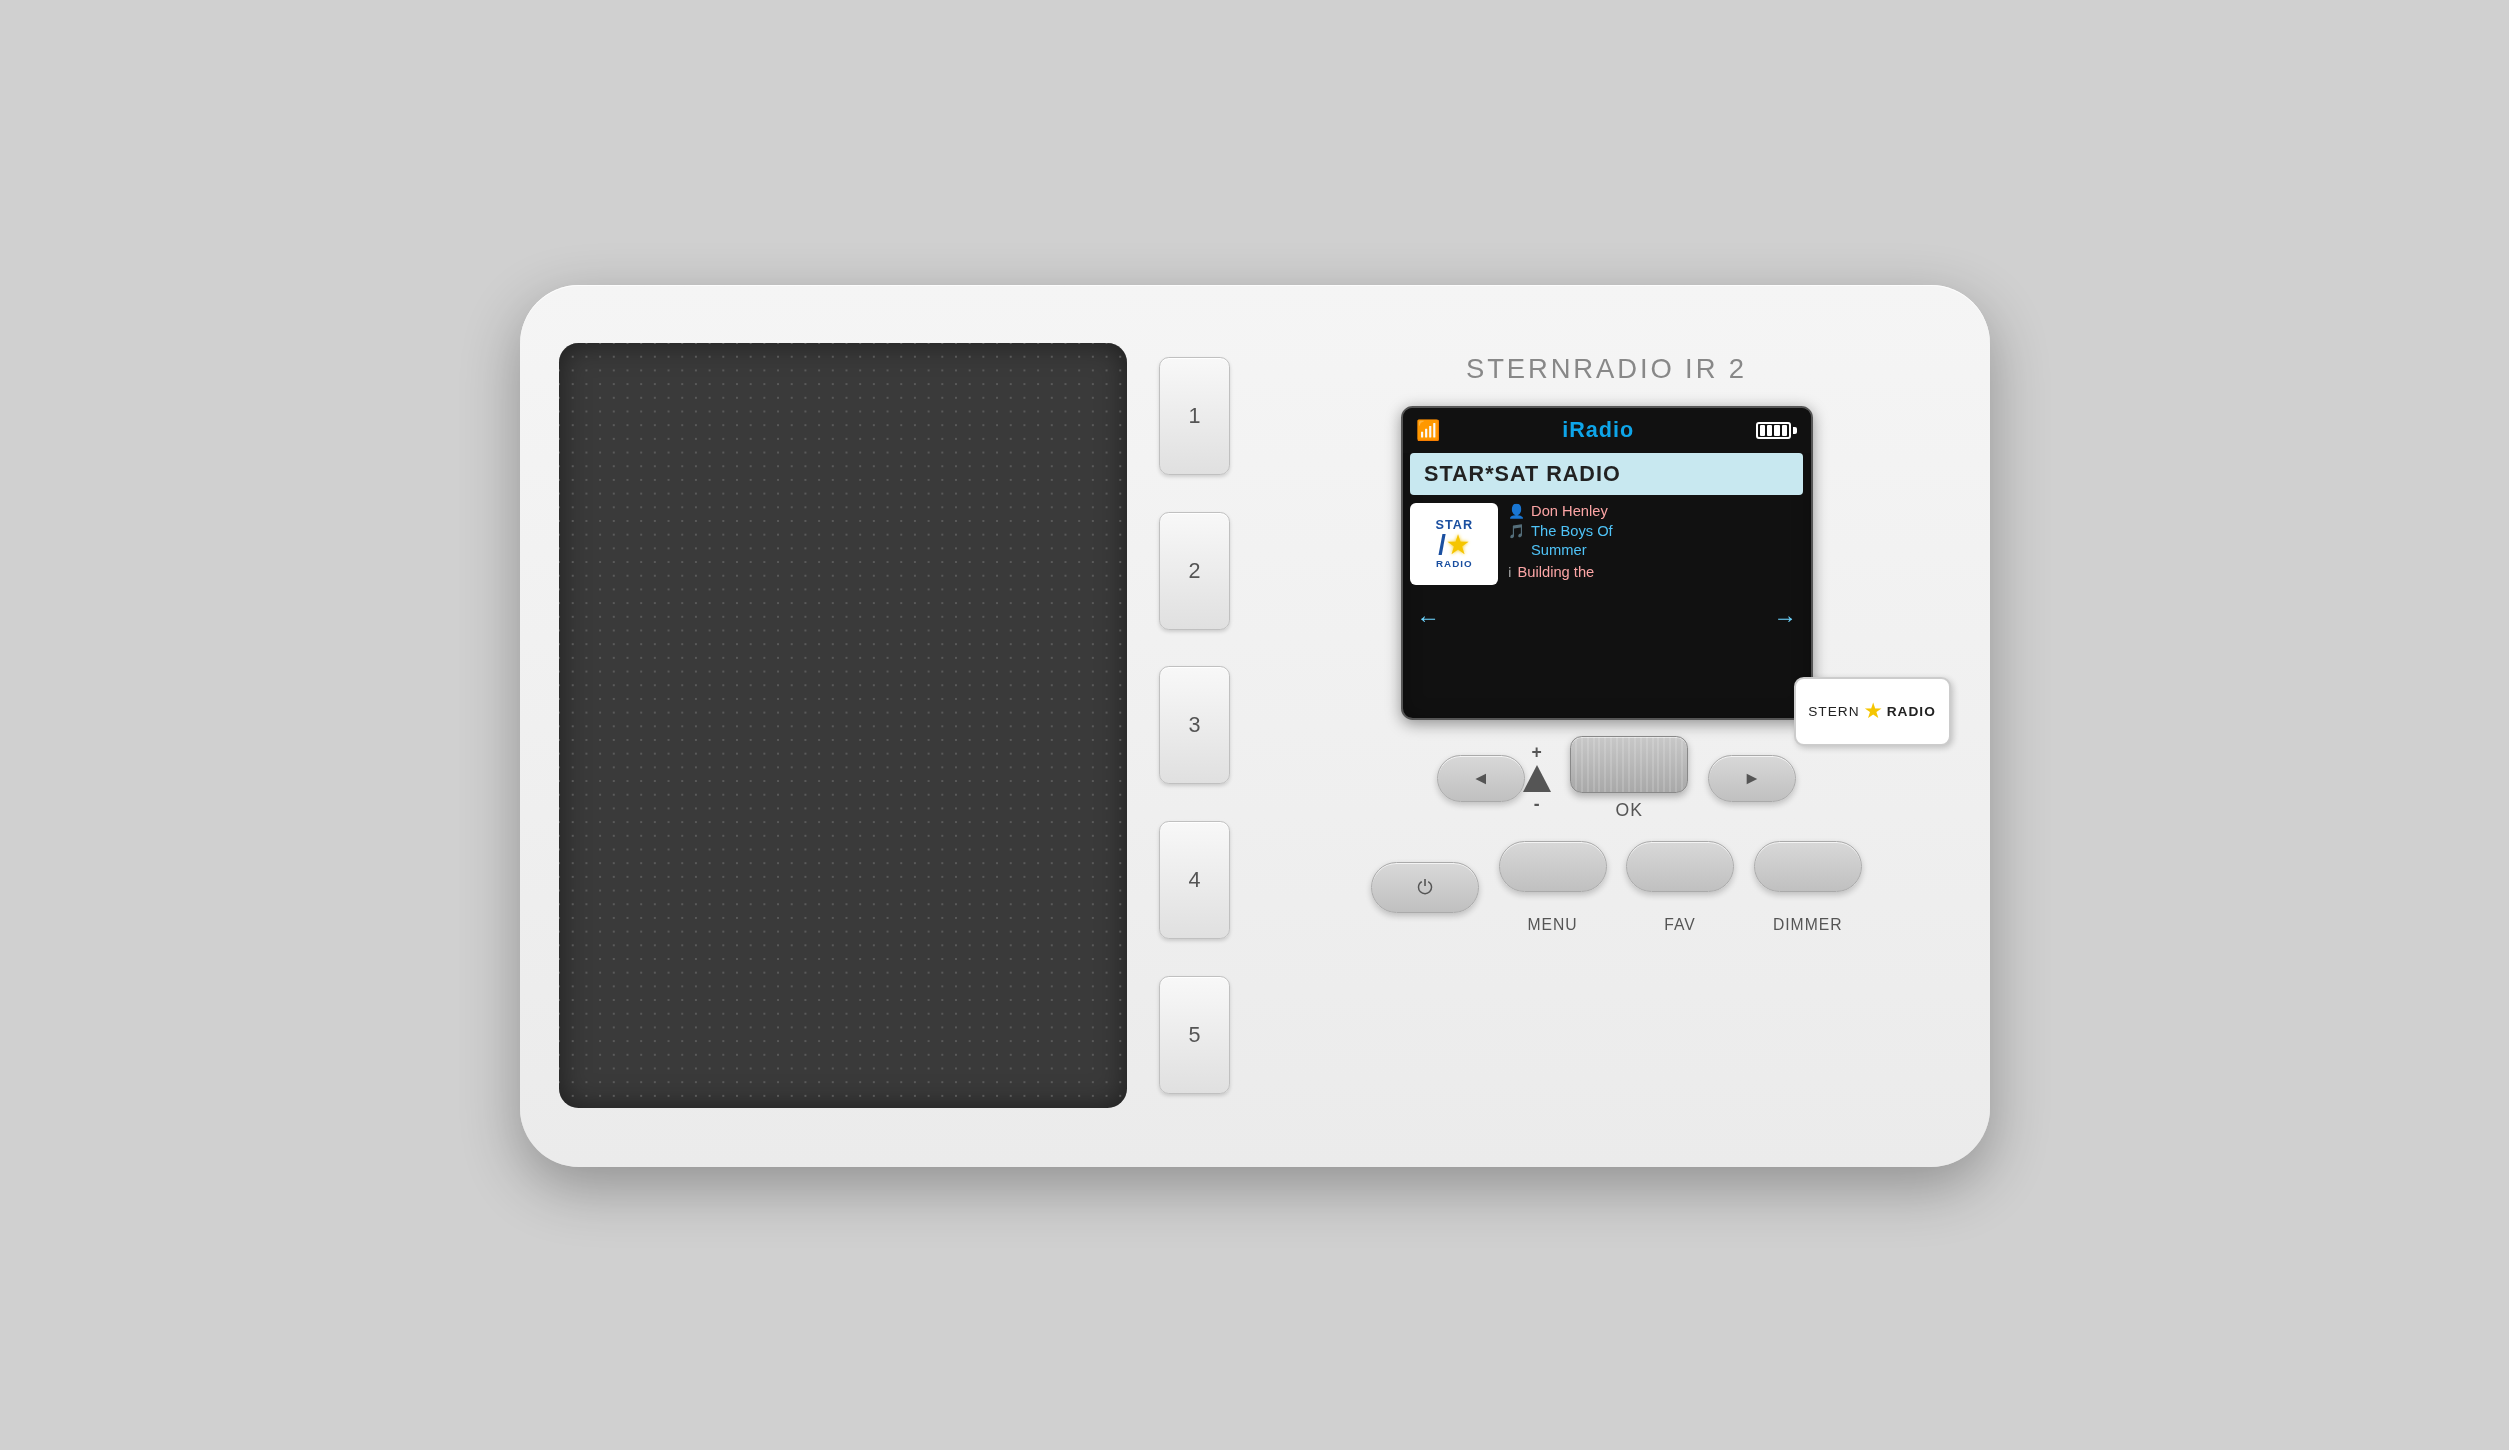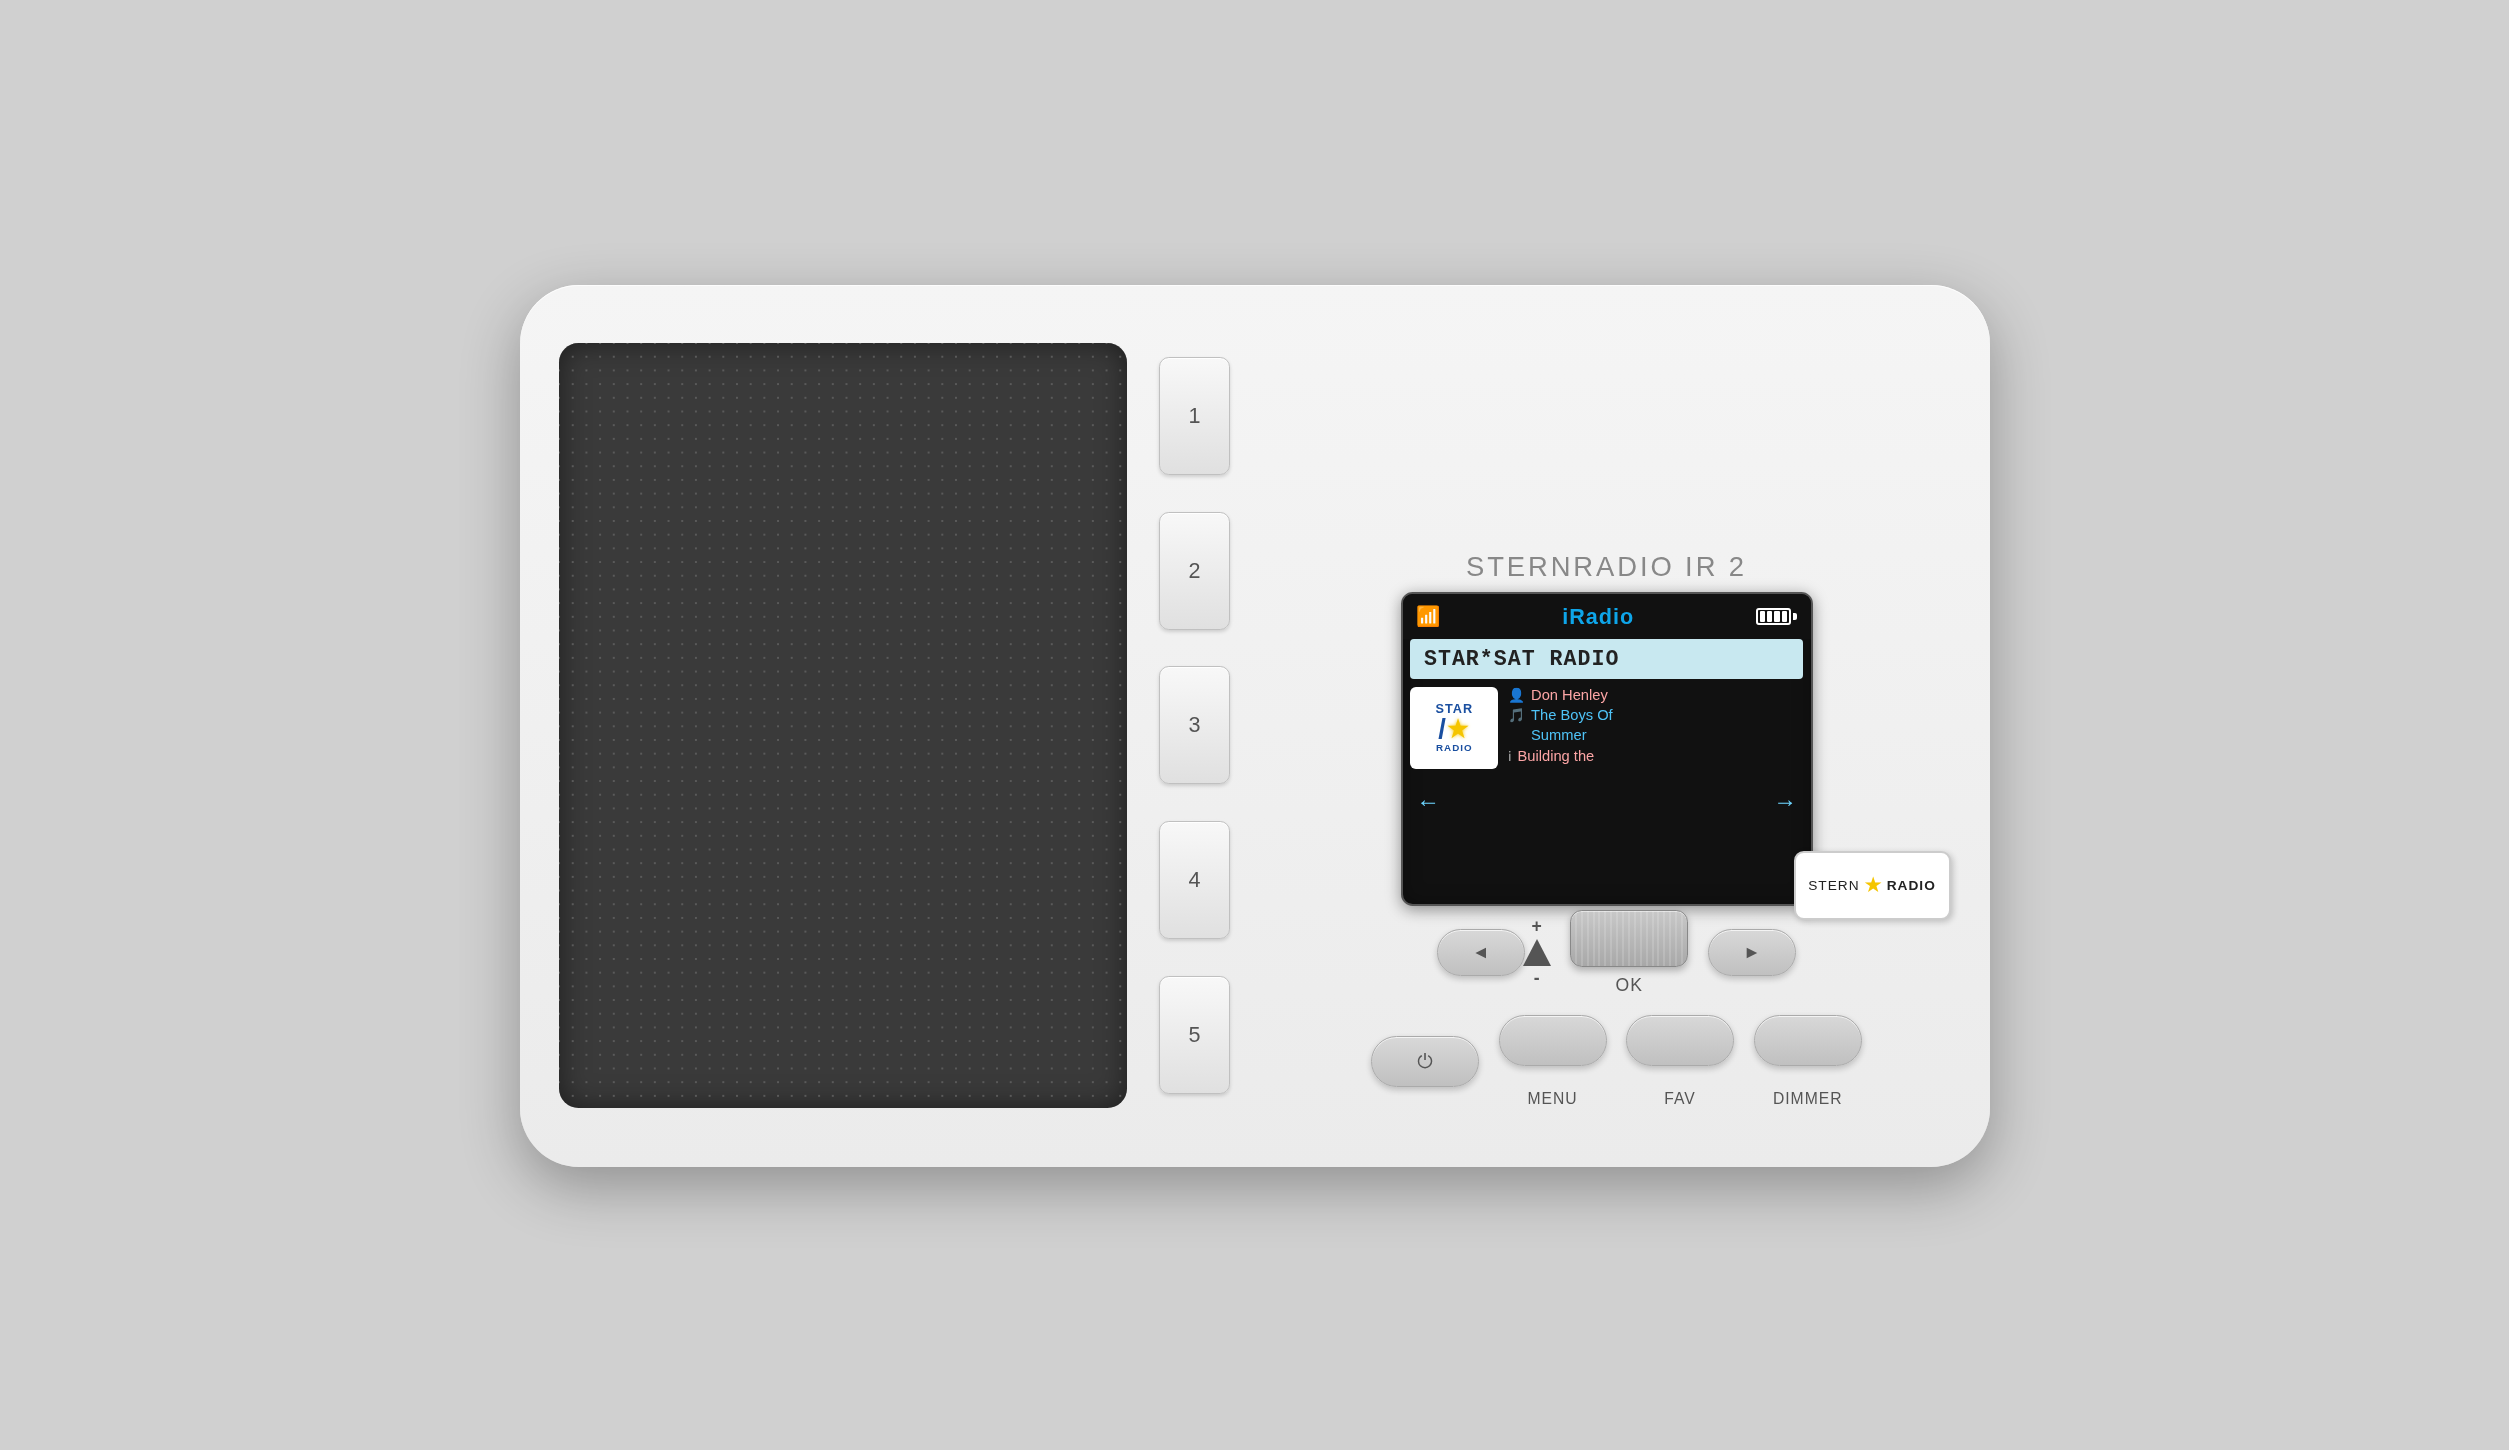--- a/index.html
+++ b/index.html
@@ -75,22 +75,21 @@
     }
 
     
     .right-panel {
       flex: 1;
       height: 765px;
       display: flex;
       flex-direction: column;
       align-items: flex-start;
       padding-top: 9.8px;
-      gap: 4px;
-      justify-content: flex-end;
+      gap: 16px;
     }
 
     
     .brand-title {
       font-size: 27.4px;
       color: #888;
       letter-spacing: 2.9px;
       font-weight: 300;
       align-self: center;
       margin-bottom: 4.9px;
@@ -161,21 +160,20 @@
 
     .screen-station-name {
       background: #c8e8f0;
       margin: 0 7.8px;
       padding: 7.8px 13.7px;
       font-size: 21.6px;
       font-weight: bold;
       color: #222;
       letter-spacing: 1px;
       border-radius: 3.9px;
-      font-family: Liberation Mono, monospace;
     }
 
     .screen-content {
       display: flex;
       padding: 7.8px;
       gap: 9.8px;
       align-items: flex-start;
     }
 
     .station-logo {

